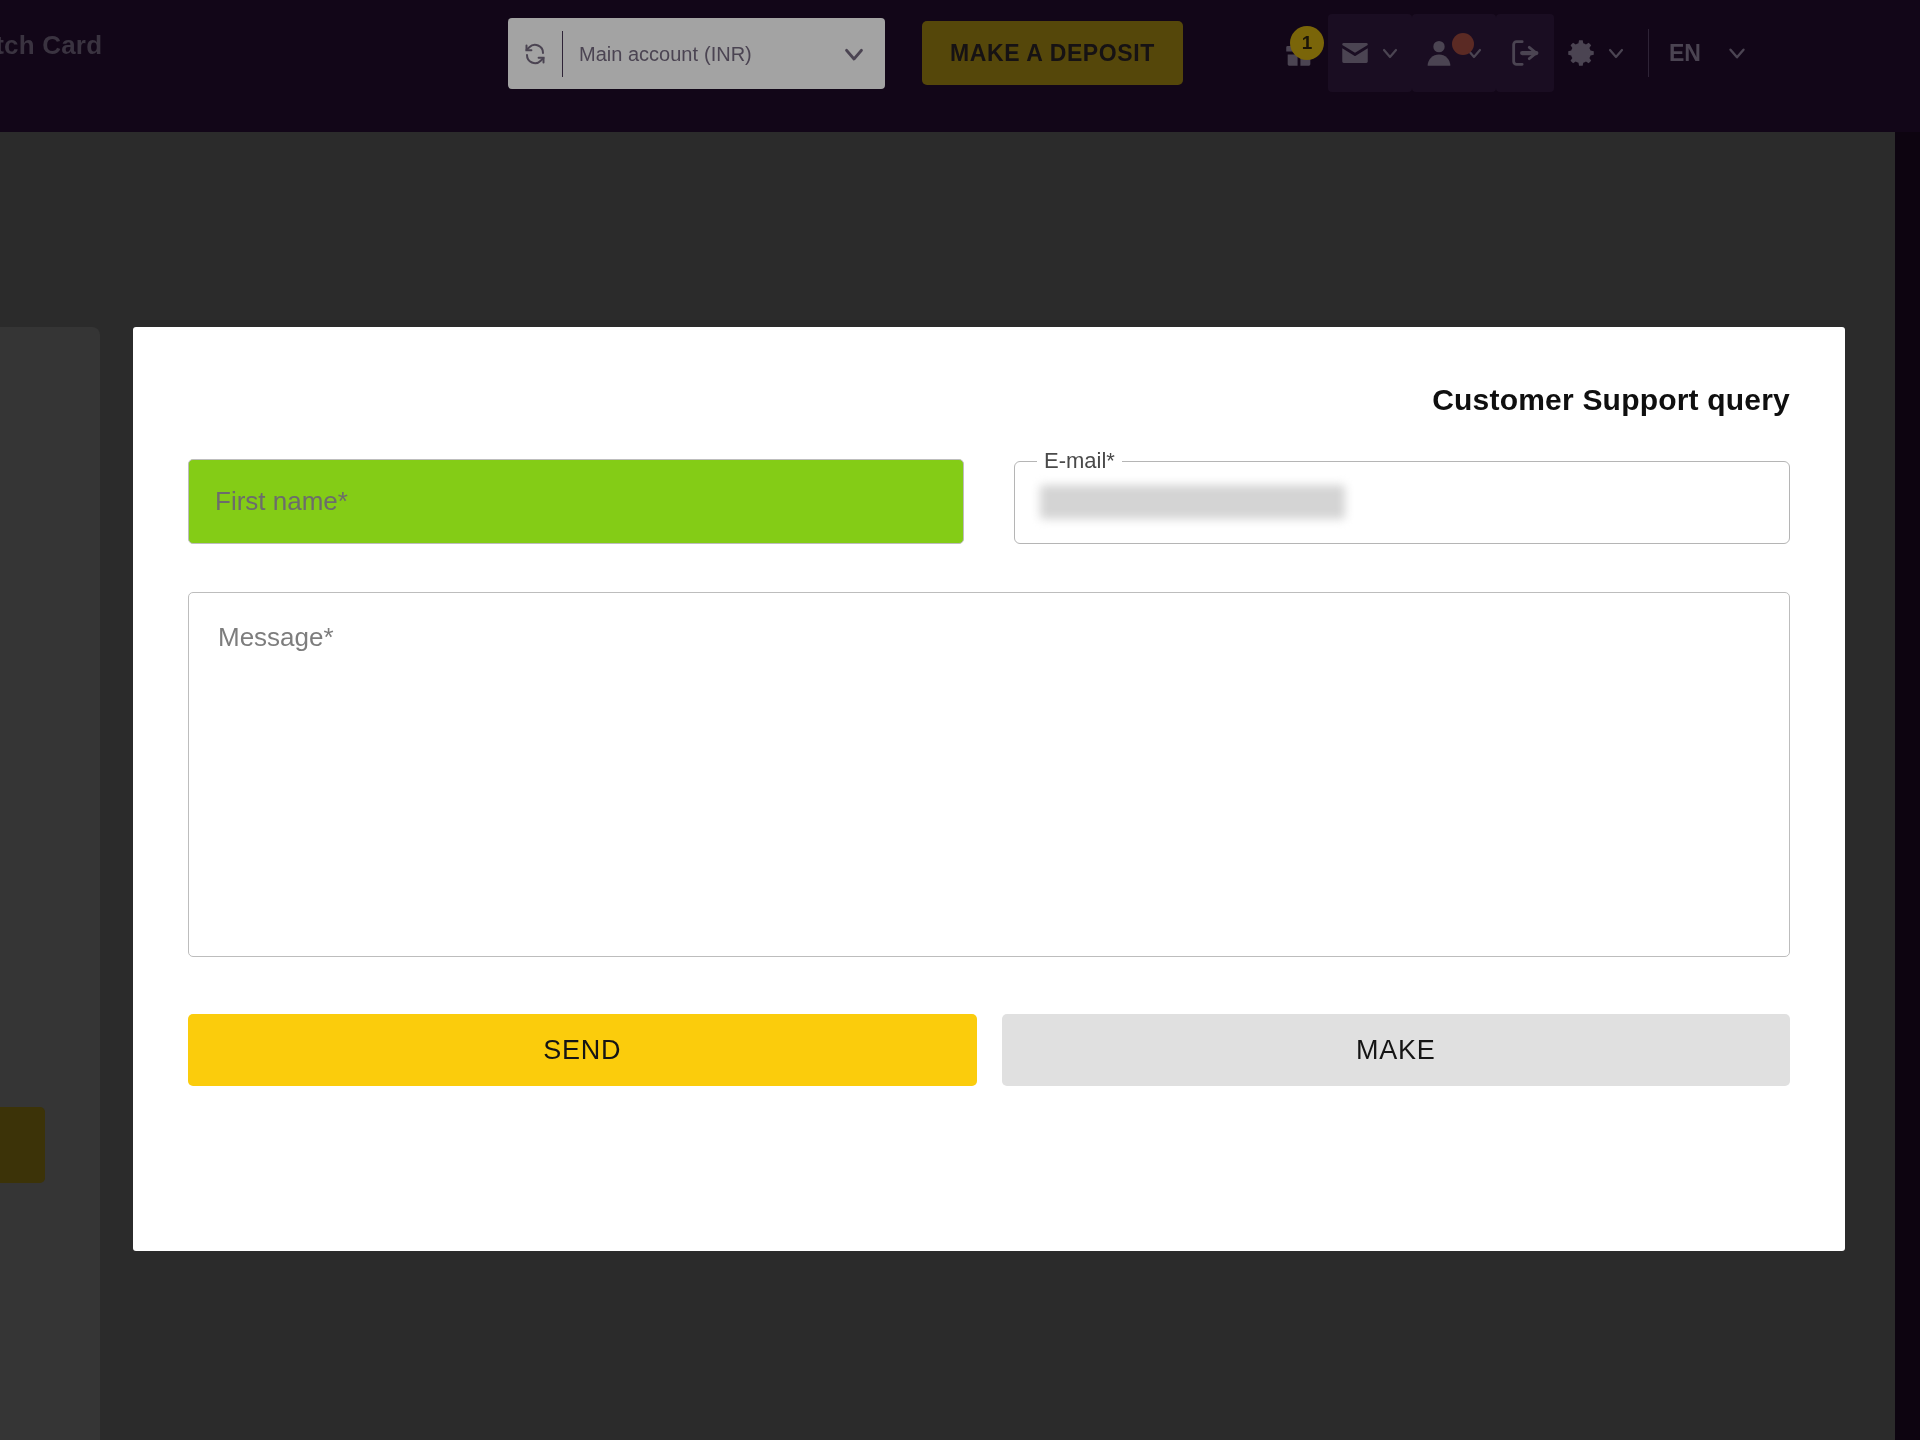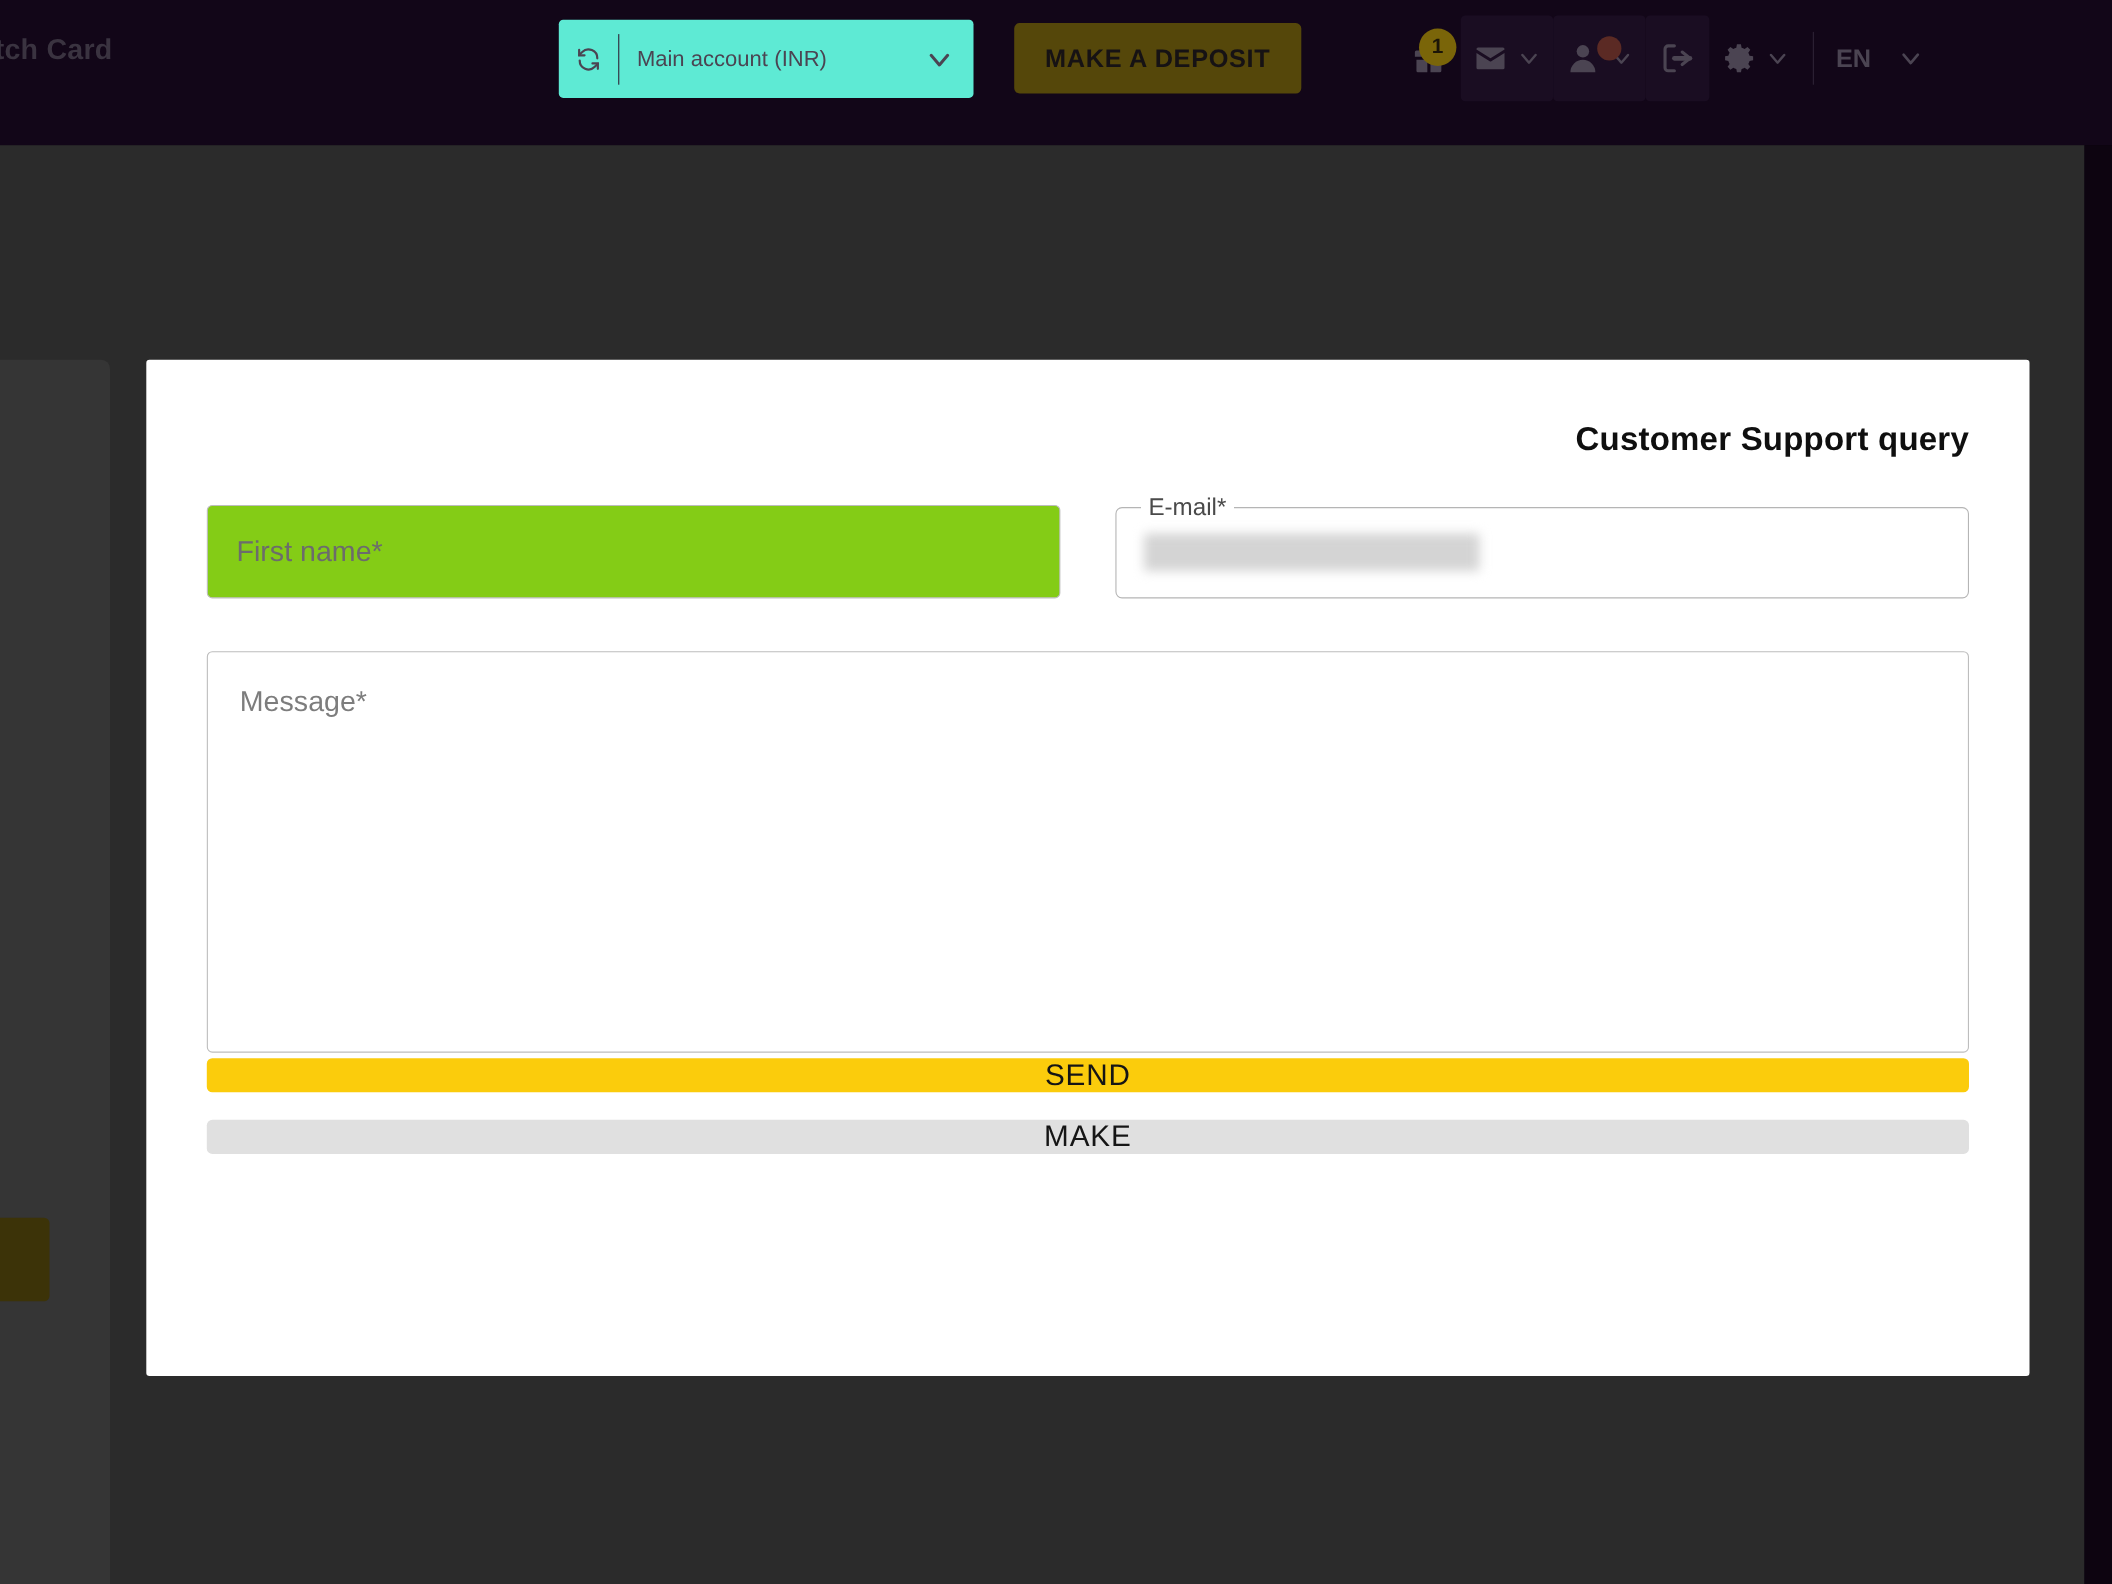--- a/index.html
+++ b/index.html
@@ -43,21 +43,21 @@
     letter-spacing: .2px;
     white-space: nowrap;
   }
 
   .account-box {
     position: absolute;
     left: 508px;
     top: 18px;
     width: 377px;
     height: 71px;
-    background: #5eead4;
+    background: #a3a3a3;
     border-radius: 4px;
     display: flex;
     align-items: center;
     padding: 0 12px 0 14px;
   }
   .refresh-icon {
     width: 26px; height: 26px;
     flex: 0 0 auto;
     color: #4b4452;
     display: flex; align-items: center; justify-content: center;
@@ -296,21 +296,21 @@
     color: #1c1c1c;
     padding: 29px;
     resize: none;
     outline: none;
   }
   .msg-area::placeholder { color: #7d7d7d; opacity: 1; }
 
   .actions {
     display: flex;
     gap: 25px;
-    flex-direction: column;
+    margin-top: 53px;
   }
   .btn {
     flex: 1 1 0;
     height: 72px;
     border: none;
     border-radius: 5px;
     font-family: "Liberation Sans", sans-serif;
     font-size: 27px;
     letter-spacing: .8px;
     cursor: pointer;

